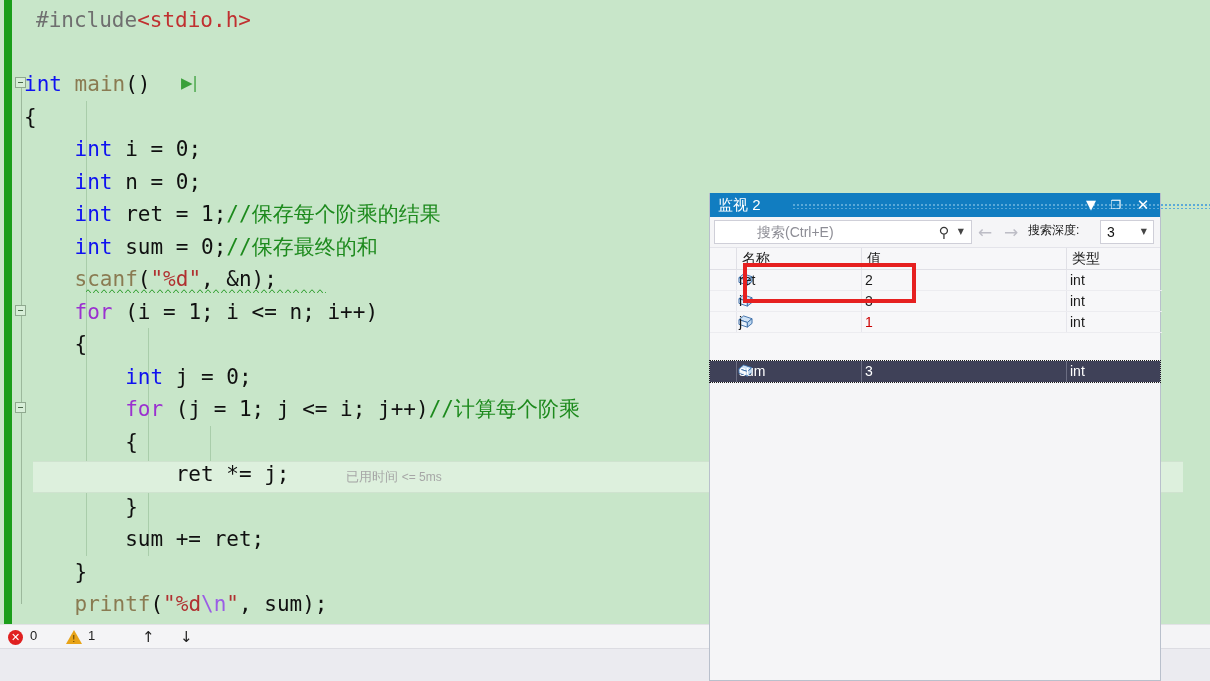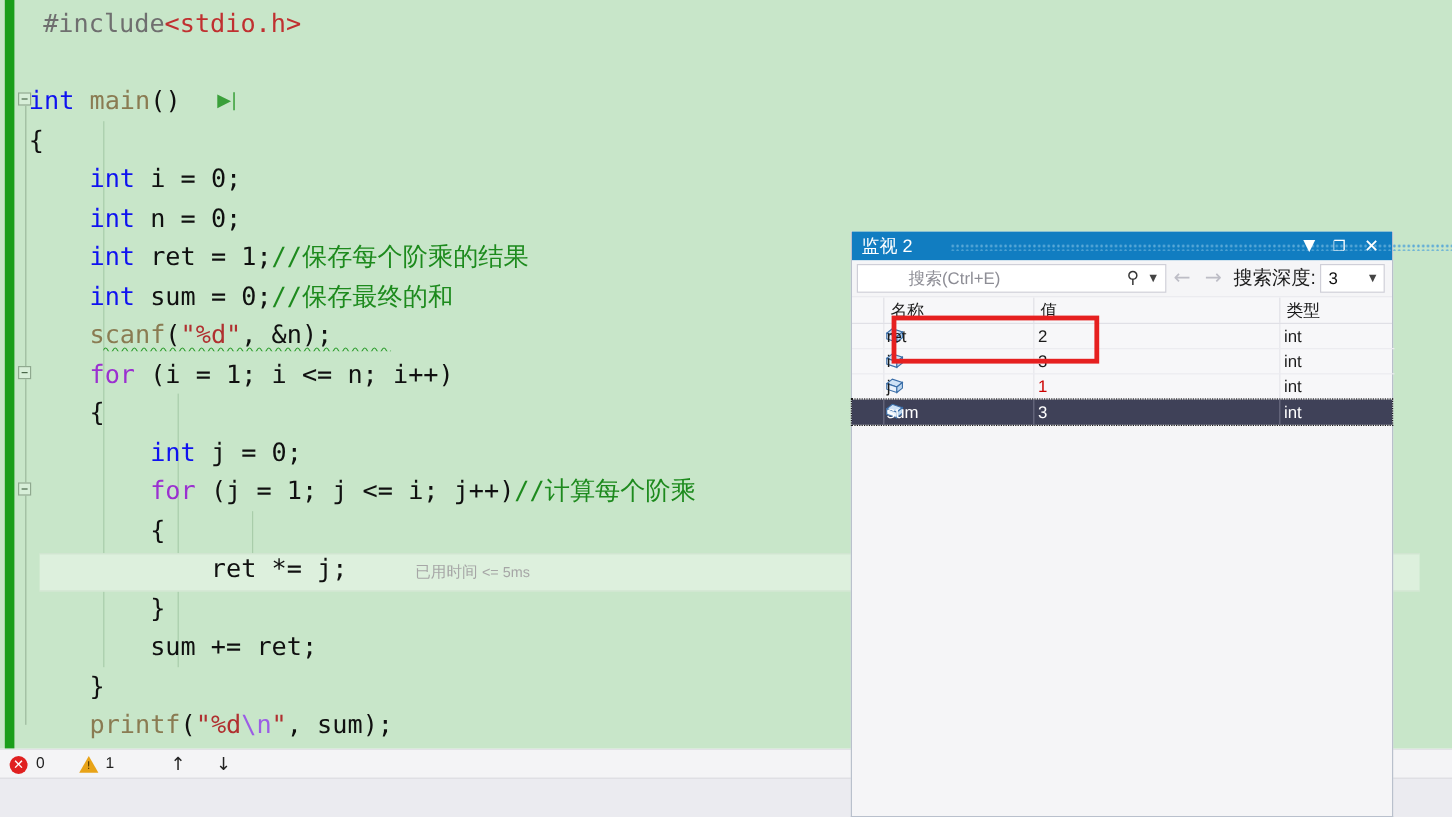--- a/index.html
+++ b/index.html
@@ -266,21 +266,21 @@
     top: 5px;
     font-size: 17px;
     color: #bdbdc6;
     font-family: "DejaVu Sans", sans-serif;
   }
   #nav-back { left: 268px; }
   #nav-fwd  { left: 294px; }
   #depth-label {
     position: absolute;
     left: 318px; top: 5px;
-    font-size: 16px;
+    font-size: 12px;
     color: #1a1a1a;
     font-family: "Liberation Sans", sans-serif;
   }
   #depth-spinner {
     position: absolute;
     left: 390px; top: 3px;
     width: 54px; height: 24px;
     background: #ffffff;
     border: 1px solid #cfcfd8;
     box-sizing: border-box;
@@ -328,20 +328,21 @@
     position: relative;
     height: 21px;
     font-size: 14px;
     font-family: "Liberation Sans", sans-serif;
     color: #1a1a1a;
   }
   .watch-row.selected {
     background: #3f4158;
     color: #ffffff;
     outline: 1px dotted #1a1a1a;
+    margin-top: 28px;
   }
   .cell-name {
     position: absolute;
     left: 29px; top: 2px;
   }
   .cell-value {
     position: absolute;
     left: 155px; top: 2px;
   }
   .cell-type {

